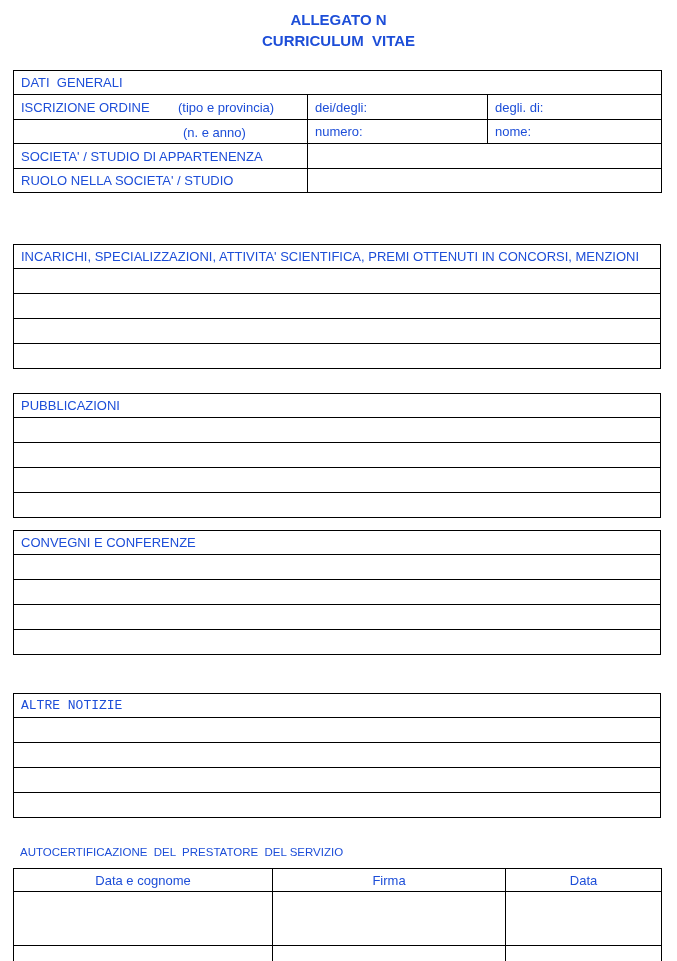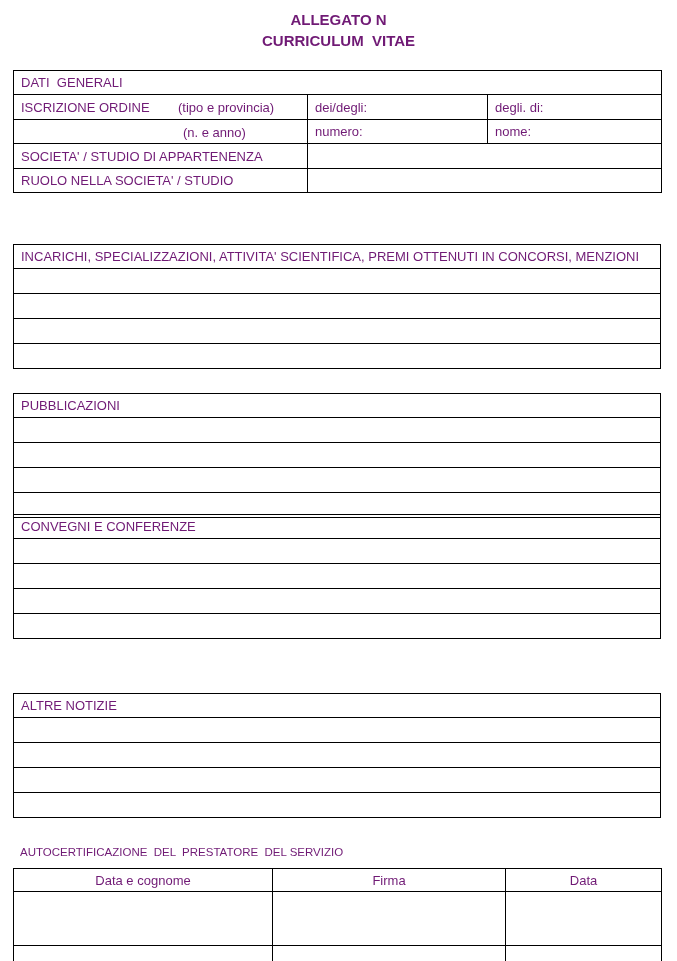--- a/index.html
+++ b/index.html
@@ -2,21 +2,21 @@
 <html><head>
 <meta charset="utf-8">
 <style>
   * { box-sizing: border-box; margin: 0; padding: 0; }
   html, body { background: #ffffff; }
   .page {
     position: relative;
     width: 677px;
     height: 961px;
     background: #ffffff;
-    color: #701a75;
+    color: #1d4ed8;
     overflow: hidden;
     font-family: "Liberation Sans", "DejaVu Sans", sans-serif;
   }
   .doc-title {
     position: absolute;
     top: 9px;
     left: 0;
     right: 0;
     text-align: center;
     font-size: 15px;
@@ -43,22 +43,22 @@
     position: absolute;
     top: 50%;
     transform: translateY(-50%);
     white-space: nowrap;
   }
   .sub-tipo { left: 164px; }
   .sub-anno { left: 169px; }
   #t1 { top: 70px; }
   #t2 { top: 244px; padding-left: 16px; }
   #t3 { top: 393px; }
-  #t4 { top: 514px; }
-  #t5 { top: 693px; }
+  #t4 { top: 530px; }
+  #t5 { top: 693px; font-family: Liberation Mono, monospace; }
   .autocert-heading {
     position: absolute;
     left: 20px;
     top: 845px;
     font-size: 11.5px;
     line-height: 14px;
   }
   #t6 { top: 868px; }
   #t6 td.hdr { text-align: center; }
 </style>

